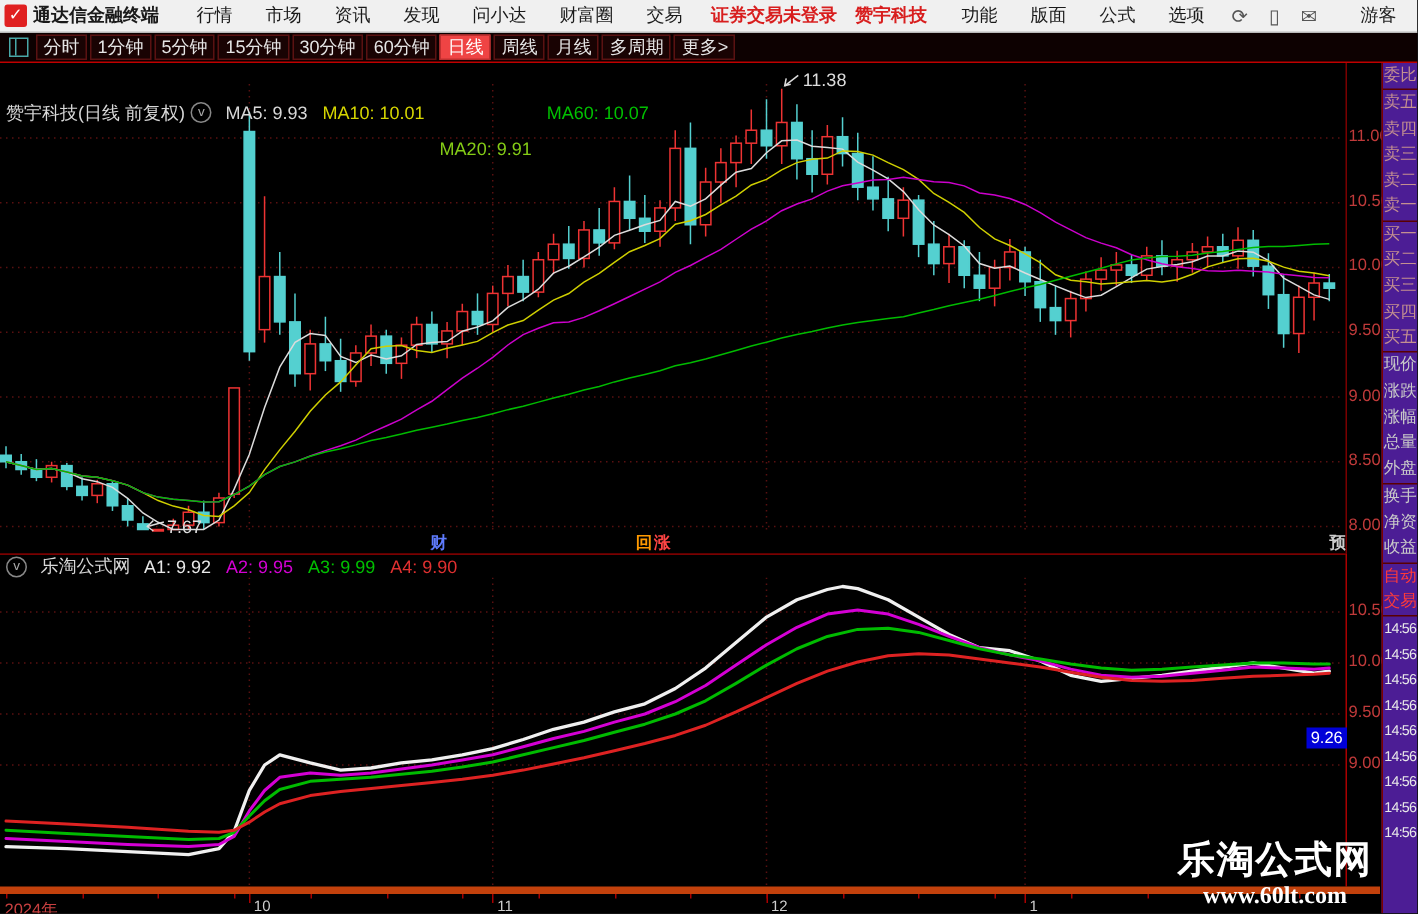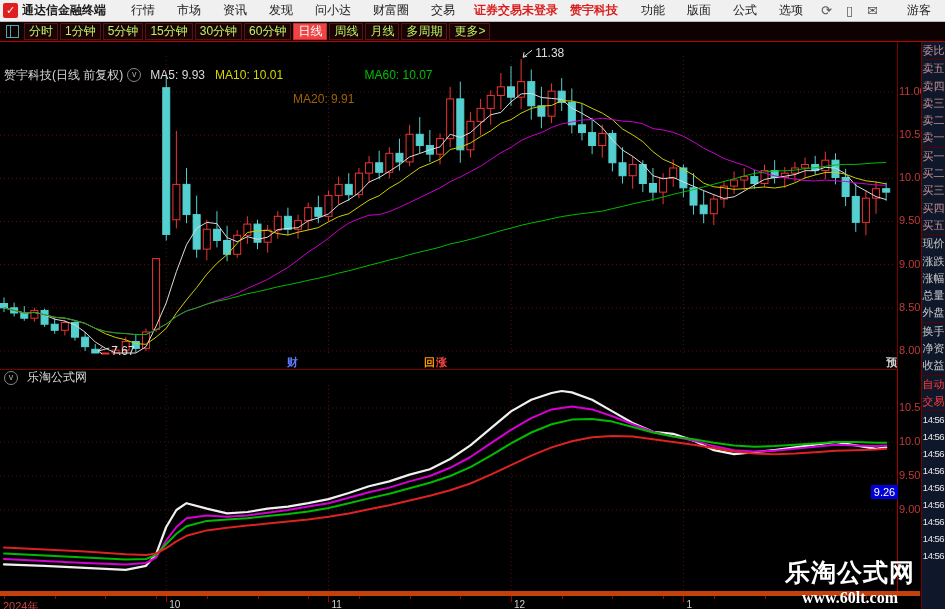--- a/index.html
+++ b/index.html
@@ -15,21 +15,21 @@
   .tb-right{margin-left:auto;display:flex;align-items:center;}
   .alert-text{color:#d81e1e;margin-right:12px;font-weight:bold;}
   .tb-icon{color:#555;font-size:13px;padding:0 7px;}
   .user-badge{margin:0 14px 0 22px;color:#222;}
   
   .toolbar{position:absolute;left:0;top:22px;width:945px;height:20px;background:#0d0101;
            border-bottom:1px solid #c00000;display:flex;align-items:center;font-size:12px;box-sizing:border-box;padding-left:2px;}
   .tool-icon{width:11px;height:11px;border:1px solid #49a8a8;margin:0 4px;display:inline-block;position:relative;}
   .tool-icon:before{content:"";position:absolute;left:3px;top:0;width:1px;height:11px;background:#49a8a8;}
   .tbtn{padding:0 4px;height:15px;line-height:15px;border:1px solid #5a1212;background:#190303;
-        color:#bef264;margin:0 1px;white-space:nowrap;cursor:default;}
+        color:#e5e5e5;margin:0 1px;white-space:nowrap;cursor:default;}
   .tbtn.active{background:#ef4444;color:#ffffff;border-color:#c03030;}
   .tools-group{margin-left:auto;margin-right:36px;display:flex;}
   
   #main-svg{position:absolute;left:0;top:42px;}
   .main-header{position:absolute;left:4px;top:44px;display:flex;align-items:center;gap:9px;
                font-size:12px;color:#d8d8d8;pointer-events:none;}
   .collapse-icon{width:12px;height:12px;border:1px solid #888;border-radius:50%;color:#aaa;font-size:9px;
                  line-height:10px;text-align:center;display:inline-block;pointer-events:auto;}
   .badge-strip{position:absolute;left:0;top:356px;width:897px;height:13px;border-bottom:1px solid #7a0000;}
   .badge{position:absolute;top:0;font-size:11px;line-height:13px;font-weight:bold;}
@@ -41,21 +41,21 @@
               display:flex;align-items:center;gap:9px;font-size:12px;color:#d8d8d8;padding-left:4px;box-sizing:border-box;}
   #sub-svg{position:absolute;left:0;top:385px;}
   #cur-box{position:absolute;left:871px;top:485px;width:27px;height:14px;background:#0000d8;color:#ffffff;
            font-size:11px;line-height:14px;text-align:center;}
   
   .xaxis{position:absolute;left:0;top:591px;width:920px;height:18px;border-top:5px solid #c2410c;}
   .xtick{position:absolute;top:0;width:1px;background:#aa0000;}
   .xlabel{position:absolute;top:3px;font-size:10px;color:#cfcfcf;}
   .year-label{position:absolute;left:3px;top:3px;font-size:11px;color:#c84040;}
   
-  .sidebar{position:absolute;left:921px;top:42px;width:24px;height:567px;background:#0f172a;
+  .sidebar{position:absolute;left:921px;top:42px;width:24px;height:567px;background:#4c1d95;
            border-left:1px solid #7a0000;box-sizing:border-box;}
   .sb-row{height:17.3px;line-height:17.3px;font-size:11px;text-align:center;white-space:nowrap;overflow:hidden;}
   .sb-sep{border-bottom:1px solid #5a0000;}
   .sb-time{height:17px;line-height:17px;font-size:9.5px;letter-spacing:-0.5px;color:#e8e8e8;text-align:center;}
   
   .watermark{position:absolute;right:30px;bottom:2px;text-align:center;color:#ffffff;z-index:50;pointer-events:none;}
   .wm1{font-size:25px;font-weight:bold;letter-spacing:1px;}
   .wm2{font-size:16px;font-weight:bold;font-family:"Liberation Serif","DejaVu Serif",serif;}
 </style>
 </head>
@@ -312,21 +312,21 @@
       <text x="111.26" y="313" fill="#dddddd" font-size="12">7.67</text>
     </svg>
   <div class="main-header">
     <span style="display:flex;align-items:center;gap:4px;">
       <span>赞宇科技(日线 前复权)</span>
       <span class="collapse-icon">v</span>
     </span>
     <span id="ma-items" style="display:flex;gap:10px;align-items:center;">
         <span style="color: rgb(216, 216, 216);">MA5: 9.93</span>
         <span style="color: rgb(214, 214, 0);">MA10: 10.01</span>
-        <span style="color: #a16207; margin-top: 48px;">MA20: 9.91</span>
+        <span style="color: #84cc16; margin-top: 48px;">MA20: 9.91</span>
         <span style="color: rgb(0, 192, 0);">MA60: 10.07</span>
       </span>
   </div>
   <div class="badge-strip" id="badge-strip">
       <span class="badge" style="left: 286.99px; color: rgb(95, 124, 255);">财</span>
       <span class="badge" style="left: 423.88px; color: rgb(255, 153, 0);">回</span>
       <span class="badge" style="left: 436.048px; color: rgb(255, 68, 68);">涨</span>
       <span class="badge" style="left: 886.264px; color: rgb(204, 204, 204);">预</span>
     </div>
   <div class="axis-strip" id="main-axis">
@@ -335,20 +335,26 @@
       <div class="axis-label" style="top: 129.33px;">10.00</div>
       <div class="axis-label" style="top: 172.495px;">9.50</div>
       <div class="axis-label" style="top: 215.66px;">9.00</div>
       <div class="axis-label" style="top: 258.825px;">8.50</div>
       <div class="axis-label" style="top: 301.99px;">8.00</div>
     </div>
 
   <div class="sub-header">
     <span class="collapse-icon">v</span>
     <span>乐淘公式网</span>
+    <span id="sub-items" style="display:flex;gap:10px;">
+        <span style="color: rgb(232, 232, 232);">A1: 9.92</span>
+        <span style="color: rgb(212, 0, 212);">A2: 9.95</span>
+        <span style="color: rgb(0, 192, 0);">A3: 9.99</span>
+        <span style="color: rgb(224, 48, 48);">A4: 9.90</span>
+      </span>
   </div>
   <svg id="sub-svg" width="897" height="206">
       <line x1="0" y1="23" x2="896" y2="23" stroke="#5a1010" stroke-dasharray="1,3"></line>
       <line x1="0" y1="57" x2="896" y2="57" stroke="#5a1010" stroke-dasharray="1,3"></line>
       <line x1="0" y1="91" x2="896" y2="91" stroke="#5a1010" stroke-dasharray="1,3"></line>
       <line x1="0" y1="125" x2="896" y2="125" stroke="#5a1010" stroke-dasharray="1,3"></line>
       <line x1="166.24" y1="0" x2="166.24" y2="206" stroke="#5a1010" stroke-dasharray="1,3"></line>
       <line x1="328.48" y1="0" x2="328.48" y2="206" stroke="#5a1010" stroke-dasharray="1,3"></line>
       <line x1="511" y1="0" x2="511" y2="206" stroke="#5a1010" stroke-dasharray="1,3"></line>
       <line x1="683.38" y1="0" x2="683.38" y2="206" stroke="#5a1010" stroke-dasharray="1,3"></line>

